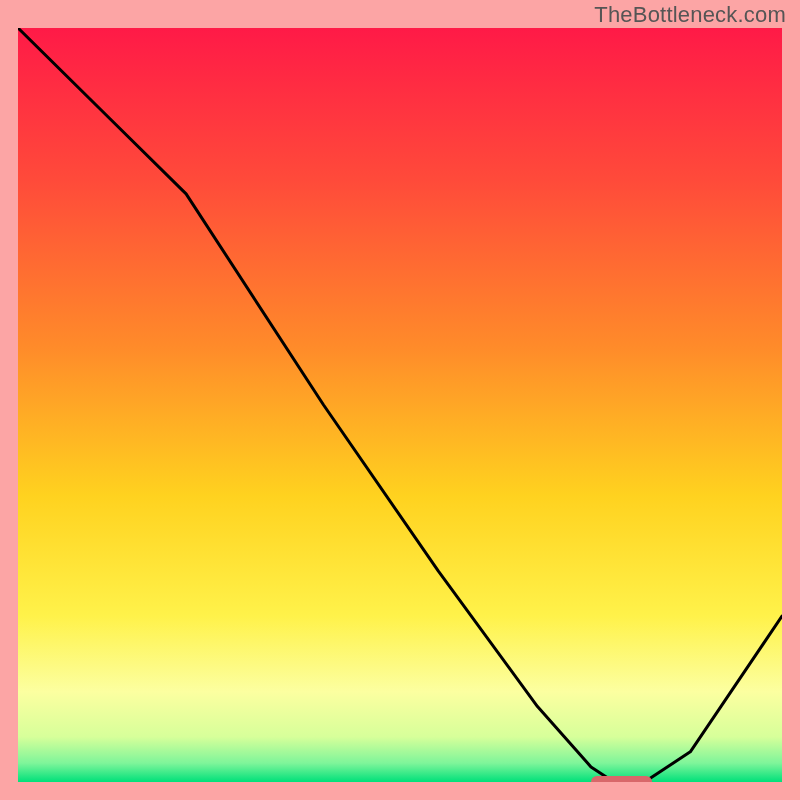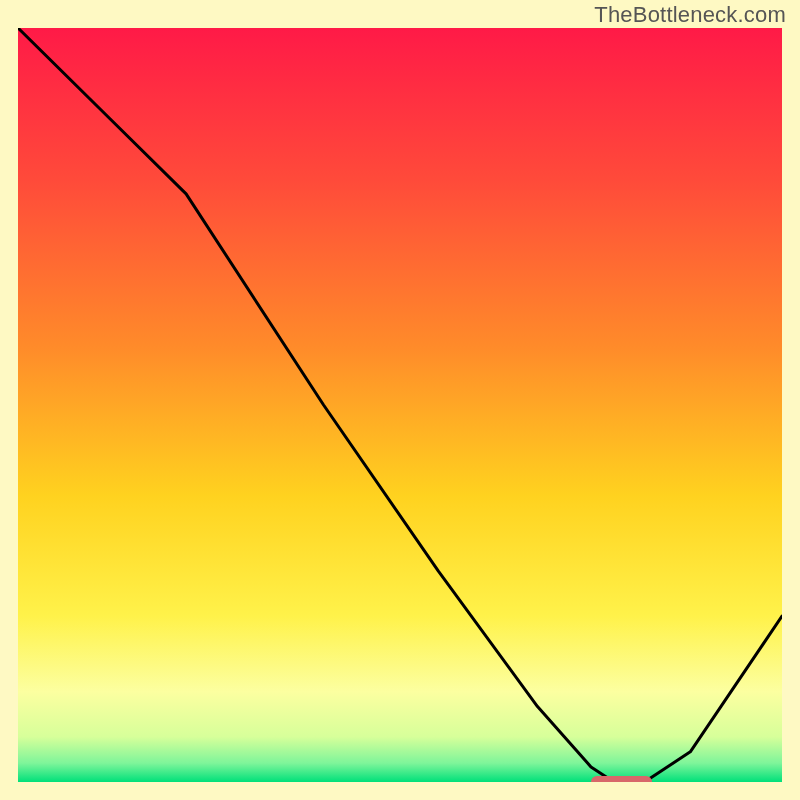--- a/index.html
+++ b/index.html
@@ -7,21 +7,21 @@
     padding: 0;
     width: 800px;
     height: 800px;
     background: #000;
     font-family: Arial, Helvetica, sans-serif;
   }
   .frame {
     position: relative;
     width: 800px;
     height: 800px;
-    background: #fef9c3;
+    background: #fca5a5;
   }
   .watermark {
     position: absolute;
     top: 2px;
     right: 14px;
     color: #555;
     font-size: 22px;
     font-weight: 500;
     letter-spacing: 0.2px;
     z-index: 5;

